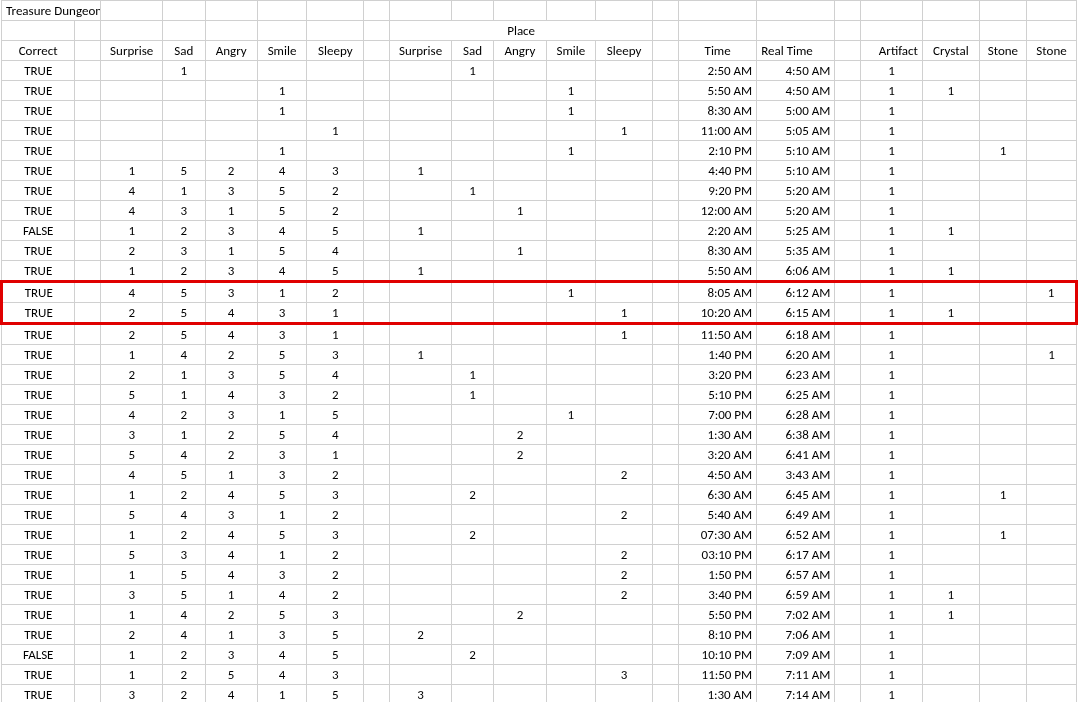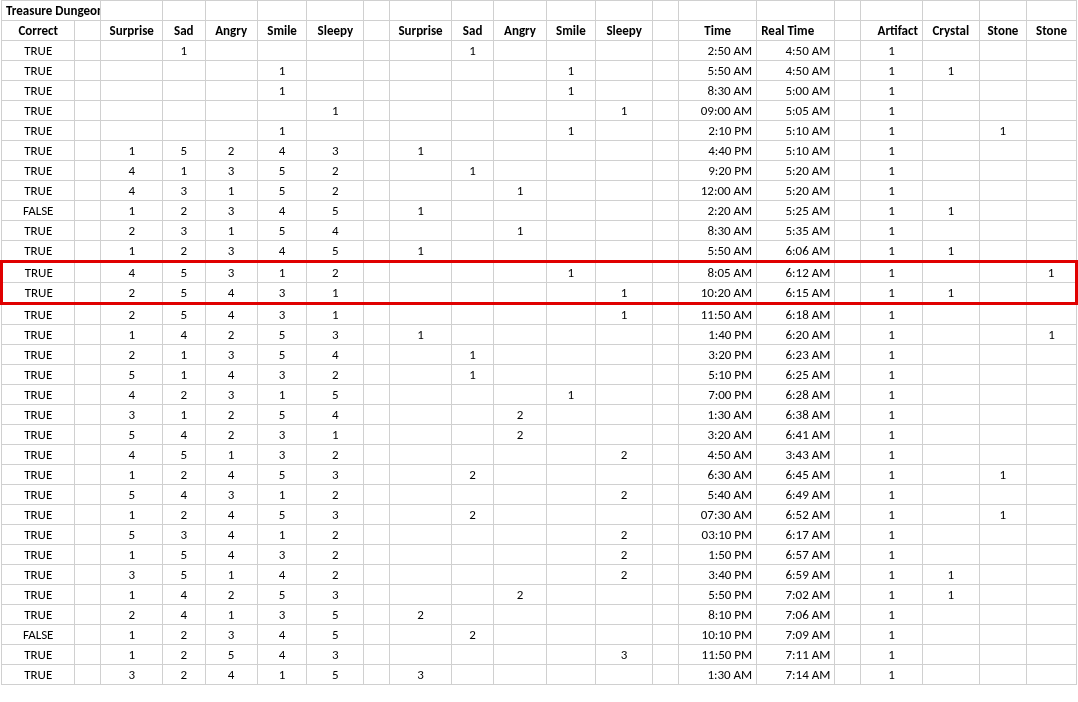--- a/index.html
+++ b/index.html
@@ -18,21 +18,21 @@
   td, th {
     border: 1px solid #d0d0d0;
     padding: 2px 4px;
     height: 18px;
     box-sizing: border-box;
     overflow: hidden;
     white-space: nowrap;
     font-weight: normal;
     text-align: center;
   }
-  th { font-weight: bold; }
+  th { font-weight: normal; }
   .left { text-align: left; }
   .right { text-align: right; }
   .hl-top td { border-top: 3px solid #e00000; }
   .hl-top td:first-child { border-left: 3px solid #e00000; }
   .hl-top td:last-child { border-right: 3px solid #e00000; }
   .hl-bot td { border-bottom: 3px solid #e00000; }
   .hl-bot td:first-child { border-left: 3px solid #e00000; }
   .hl-bot td:last-child { border-right: 3px solid #e00000; }
   col.narrow { width: 22px; }
   col.correct { width: 62px; }
@@ -91,20 +91,39 @@
         <th></th>
         <th></th>
         <th></th>
         <th></th>
         <th></th>
         <th></th>
         <th></th>
         <th></th>
     </tr>
     <tr>
+      <th></th>
+        <th></th>
+        <th></th>
+        <th></th>
+        <th></th>
+        <th></th>
+        <th></th>
+        <th></th>
+      <th colspan="5">Place</th>
+      <th></th>
+        <th></th>
+        <th></th>
+        <th></th>
+        <th></th>
+        <th></th>
+        <th></th>
+        <th></th>
+    </tr>
+    <tr>
       <th>Correct</th>
       <th></th>
       <th>Surprise</th>
       <th>Sad</th>
       <th>Angry</th>
       <th>Smile</th>
       <th>Sleepy</th>
       <th></th>
       <th>Surprise</th>
       <th>Sad</th>
@@ -199,21 +218,21 @@
         <td></td>
         <td></td>
         <td>1</td>
         <td></td>
         <td></td>
         <td></td>
         <td></td>
         <td></td>
         <td>1</td>
         <td></td>
-        <td class="right">09:00 AM</td>
+        <td class="right">11:00 AM</td>
         <td class="right">5:05 AM</td>
         <td></td>
         <td>1</td>
         <td></td>
         <td></td>
         <td></td>
       </tr>
       <tr>
         <td>TRUE</td>
         <td></td>

